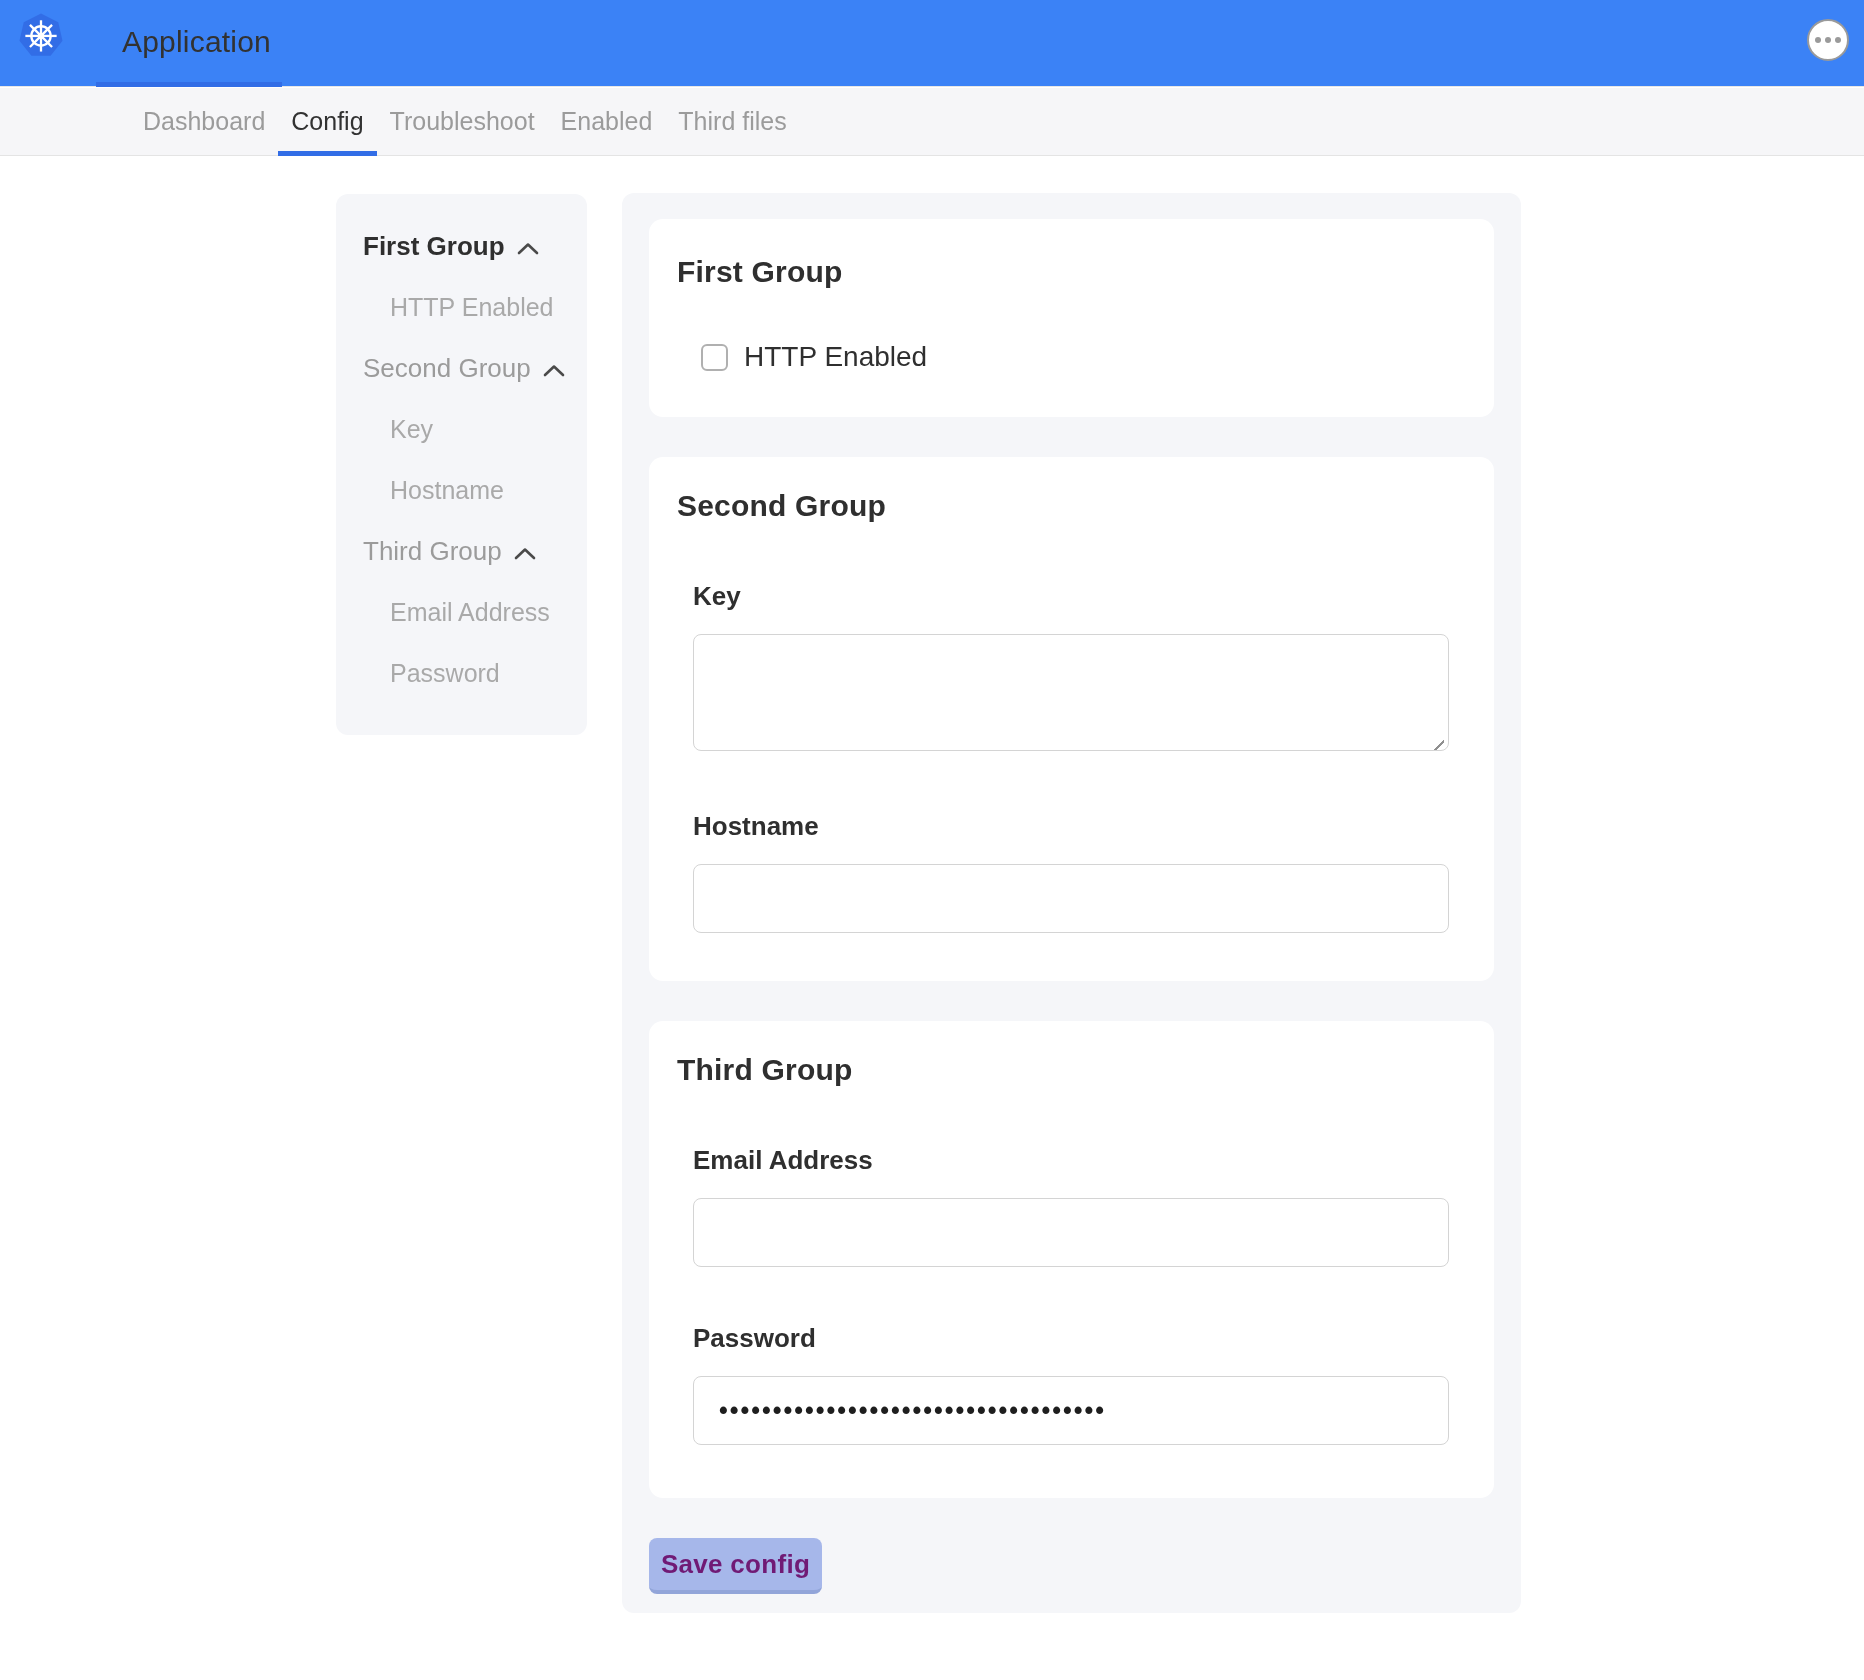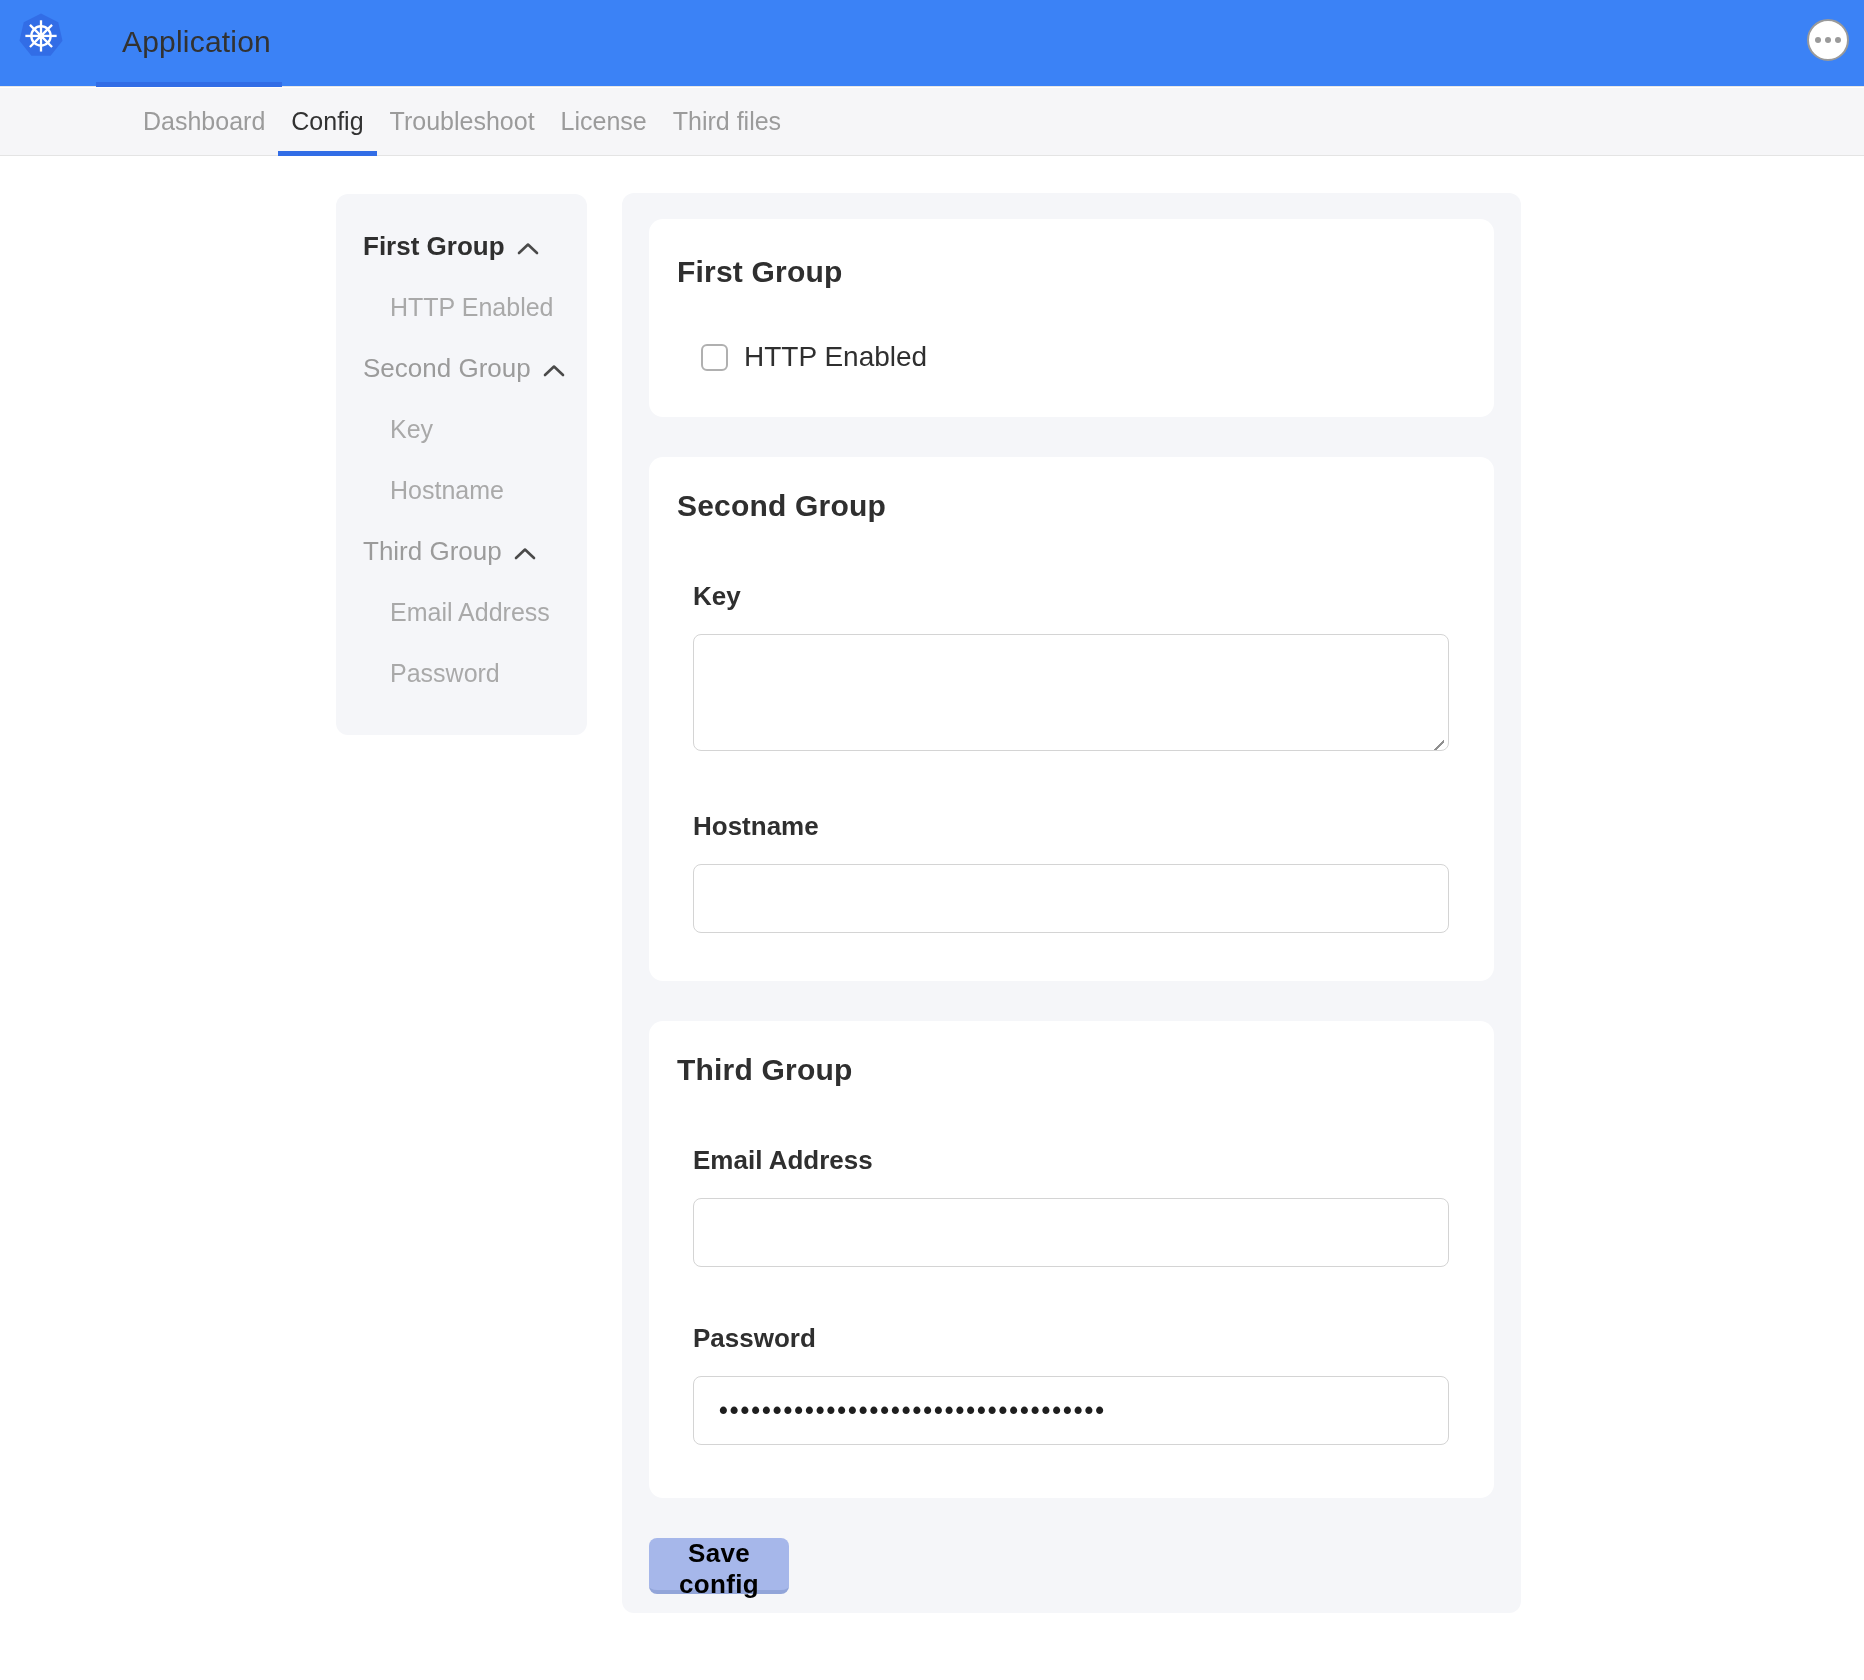--- a/index.html
+++ b/index.html
@@ -45,21 +45,21 @@
 
   .field { margin-left:16px; margin-right:17px; }
   .field + .field { margin-top:56px; }
   .field-label { display:block; font-size:26px; font-weight:600; color:#2f2f2f; margin-bottom:22px; }
   .text-input { width:100%; height:69px; border:1.5px solid #d4d4d4; border-radius:8px; background:#fff; font-family:"Liberation Sans", sans-serif; font-size:26px; color:#1e1e1e; padding:0 25px; outline:none; }
   .ta-wrap { position:relative; }
   .textarea { width:100%; height:117px; border:1.5px solid #d4d4d4; border-radius:8px; background:#fff; resize:none; outline:none; font-family:"Liberation Sans", sans-serif; font-size:26px; padding:14px 25px; }
   .resize-grip { position:absolute; right:5px; bottom:5px; width:15px; height:15px; background:repeating-linear-gradient(135deg, #8f8f8f 0 2px, transparent 2px 7px); clip-path:polygon(100% 0, 100% 100%, 0 100%); pointer-events:none; }
   .password-input { letter-spacing:2px; font-size:25px; font-weight:700; }
 
-  .save-btn { position:absolute; left:27px; top:1345px; width:140px; height:56px; background:#a6b7ea; border:none; border-bottom:4px solid #92a5d9; border-radius:8px; color:#000000; font-family:"Liberation Sans", sans-serif; font-size:26px; font-weight:700; cursor:default; letter-spacing:0.3px; }
+  .save-btn { position:absolute; left:27px; top:1345px; width:173px; height:56px; background:#a6b7ea; border:none; border-bottom:4px solid #92a5d9; border-radius:8px; color:#701a75; font-family:"Liberation Sans", sans-serif; font-size:26px; font-weight:700; cursor:default; letter-spacing:0.3px; }
 </style>
 </head>
 <body>
 
 <div class="page">
 
   <div class="header">
     <svg class="logo" viewBox="0 0 100 100">
       <polygon points="50,3 87.5,22.1 96.8,62.7 70.8,95.2 29.2,95.2 3.2,62.7 12.5,22.1" fill="#326de6"></polygon>
       <g stroke="#ffffff" stroke-width="5" fill="none">
@@ -81,21 +81,21 @@
       <i></i>
         <i></i>
         <i></i>
     </div>
   </div>
 
   <div class="navbar">
     <div class="tab">Dashboard</div>
     <div class="tab active">Config</div>
     <div class="tab">Troubleshoot</div>
-    <div class="tab">License</div>
+    <div class="tab">Enabled</div>
     <div class="tab">Third files</div>
   </div>
 
   <nav class="sidebar">
     <div class="side-row group active">
       <span>First Group</span>
       <span class="chev">
           <svg width="22" height="13" viewBox="0 0 22 13">
             <polyline points="2,11 11,2.5 20,11" fill="none" stroke="currentColor" stroke-width="2.6" stroke-linecap="round" stroke-linejoin="round"></polyline>
           </svg>

